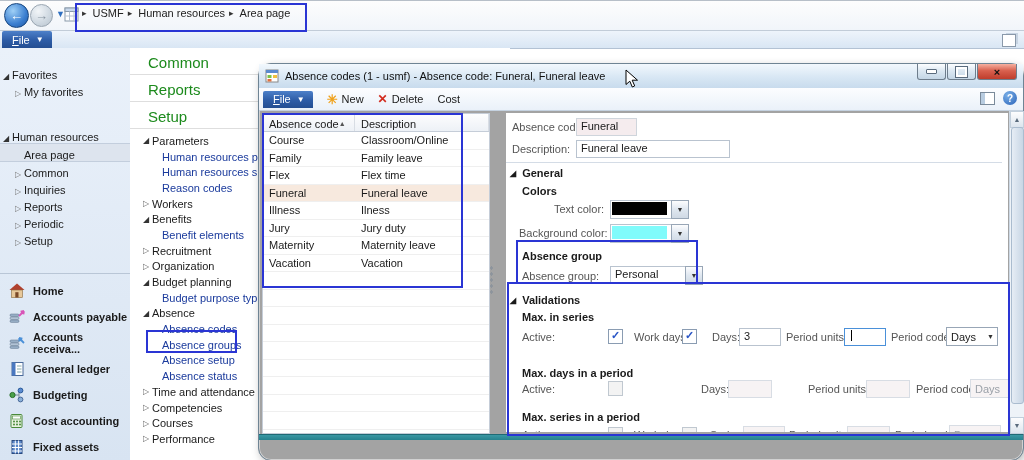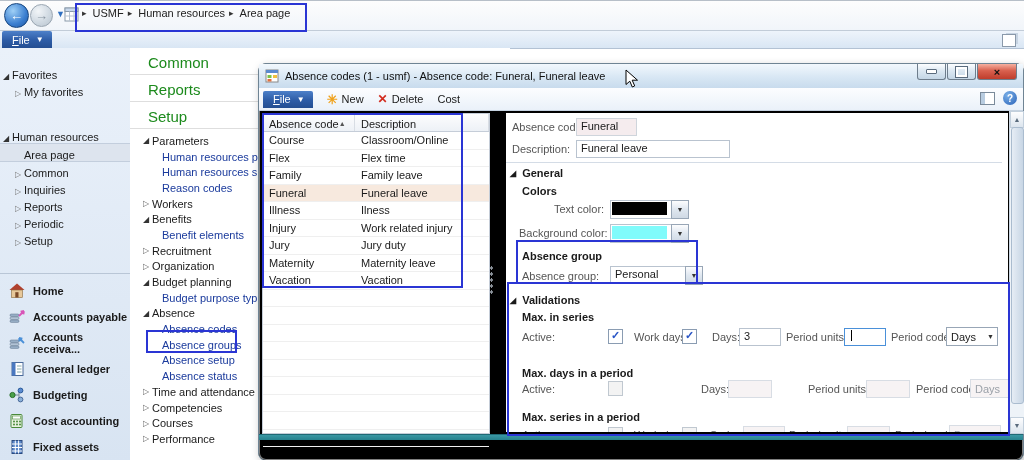--- a/index.html
+++ b/index.html
@@ -57,21 +57,21 @@
   #setup-tree{margin-top:4px;}
   .st-row{height:15.7px;display:flex;align-items:center;}
   .st-row .exp{width:12px;margin-left:10px;text-align:center;font-size:8px;color:#666;}
   .st-row.expanded .exp::before{content:"◢";color:#333;}
   .st-row.collapsed .exp::before{content:"▷";}
   .st-row.link{padding-left:32px;}
   .st-row.link span{color:#1a3a9c;}
 
   
   #dialog{position:absolute;left:258px;top:62px;width:764px;height:396px;
-          border:1px solid #6f8494;border-radius:8px;background:#000000;
+          border:1px solid #6f8494;border-radius:13px;background:#a3a3a3;
           box-shadow:0 0 0 1px rgba(255,255,255,.5) inset, 2px 3px 8px rgba(0,0,0,.25);}
   .d-title{height:24px;display:flex;align-items:center;gap:6px;padding-left:6px;
            background:linear-gradient(#f2f8fd,#d8e7f4 55%,#c8dbed);}
   .d-title span{font-size:11px;color:#111;}
   .winbtns{position:absolute;right:6px;top:0;display:flex;}
   .wbtn{width:27px;height:15px;border:1px solid #6e7d8c;border-top:none;border-radius:0 0 3px 3px;
         display:flex;align-items:center;justify-content:center;
         background:linear-gradient(#fdfeff,#dce8f2 45%,#c4d6e6);margin-left:1px;}
   .wbtn .bar{width:9px;height:3px;background:#fff;border:1px solid #5a6b7d;border-radius:1px;}
   .wbtn .sq{width:7px;height:6px;border:2px solid #fff;outline:1px solid #5a6b7d;}
@@ -441,38 +441,34 @@
           </div>
         <div>
             <span>Description</span>
           </div>
       </div>
       <div class="g-row">
           <div>Course</div>
           <div>Classroom/Online</div>
         </div>
       <div class="g-row">
+          <div>Family</div>
+          <div>Family leave</div>
+        </div>
+      <div class="g-row">
           <div>Flex</div>
           <div>Flex time</div>
-        </div>
-      <div class="g-row">
-          <div>Family</div>
-          <div>Family leave</div>
         </div>
       <div class="g-row selected">
           <div>Funeral</div>
           <div>Funeral leave</div>
         </div>
       <div class="g-row">
           <div>Illness</div>
           <div>Ilness</div>
-        </div>
-      <div class="g-row">
-          <div>Injury</div>
-          <div>Work related injury</div>
         </div>
       <div class="g-row">
           <div>Jury</div>
           <div>Jury duty</div>
         </div>
       <div class="g-row">
           <div>Maternity</div>
           <div>Maternity leave</div>
         </div>
       <div class="g-row">

